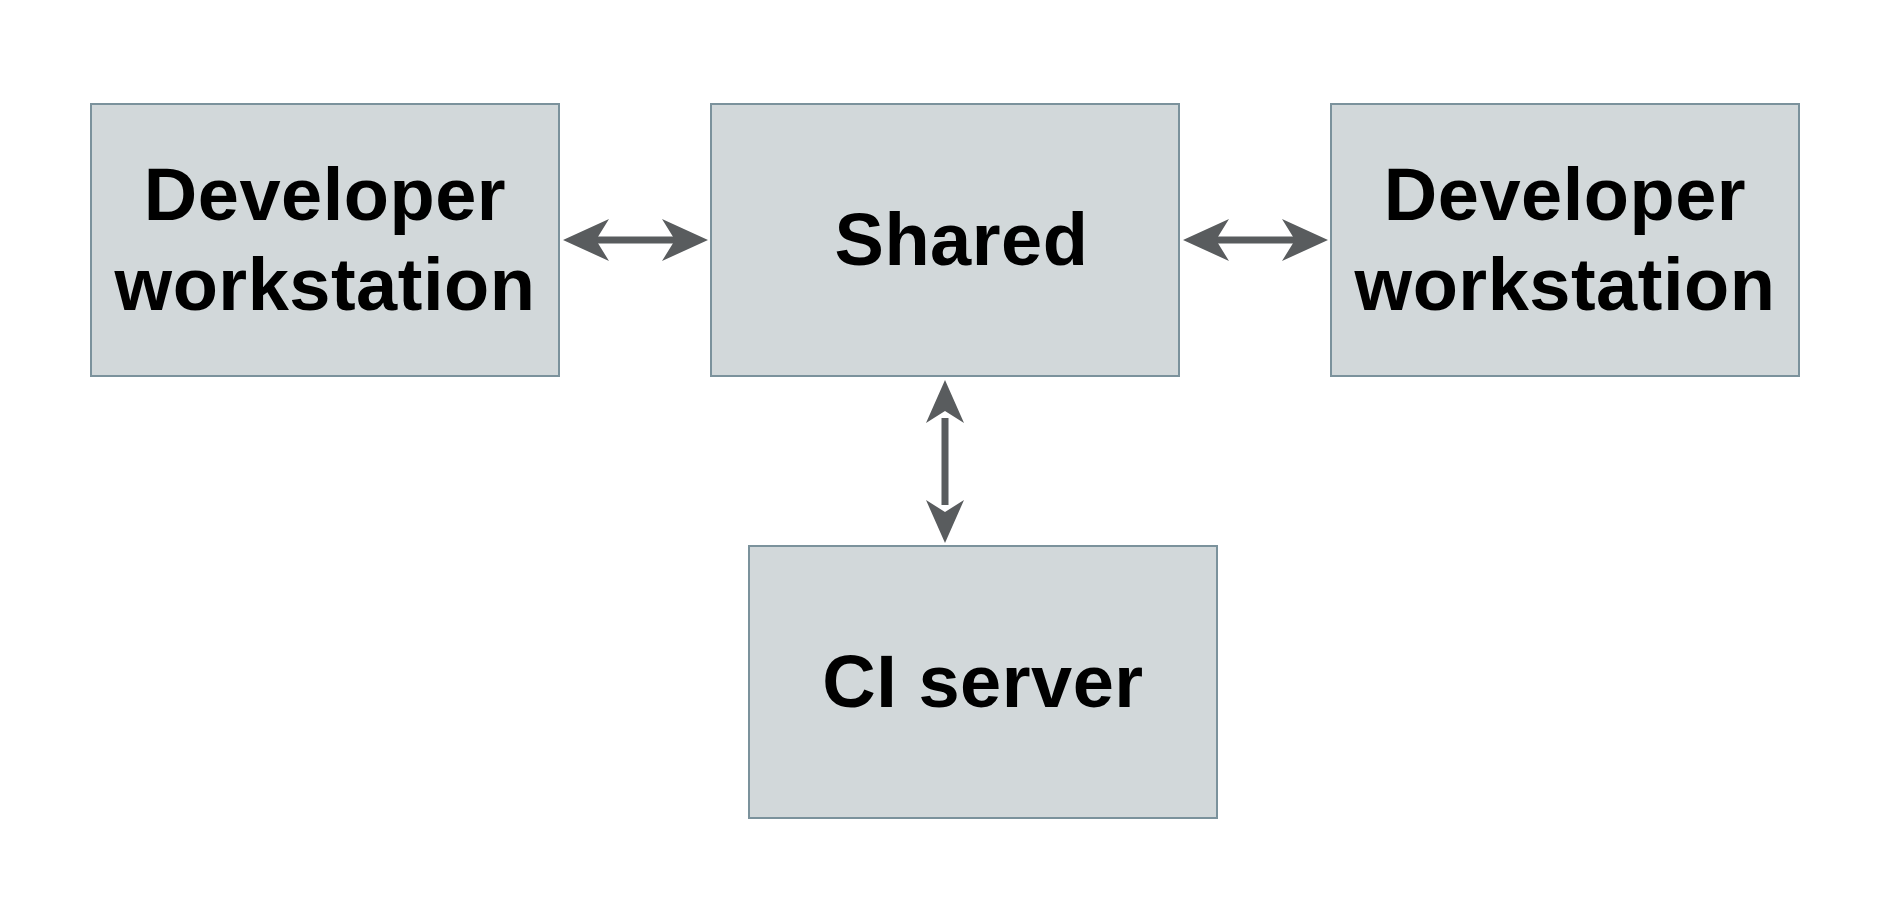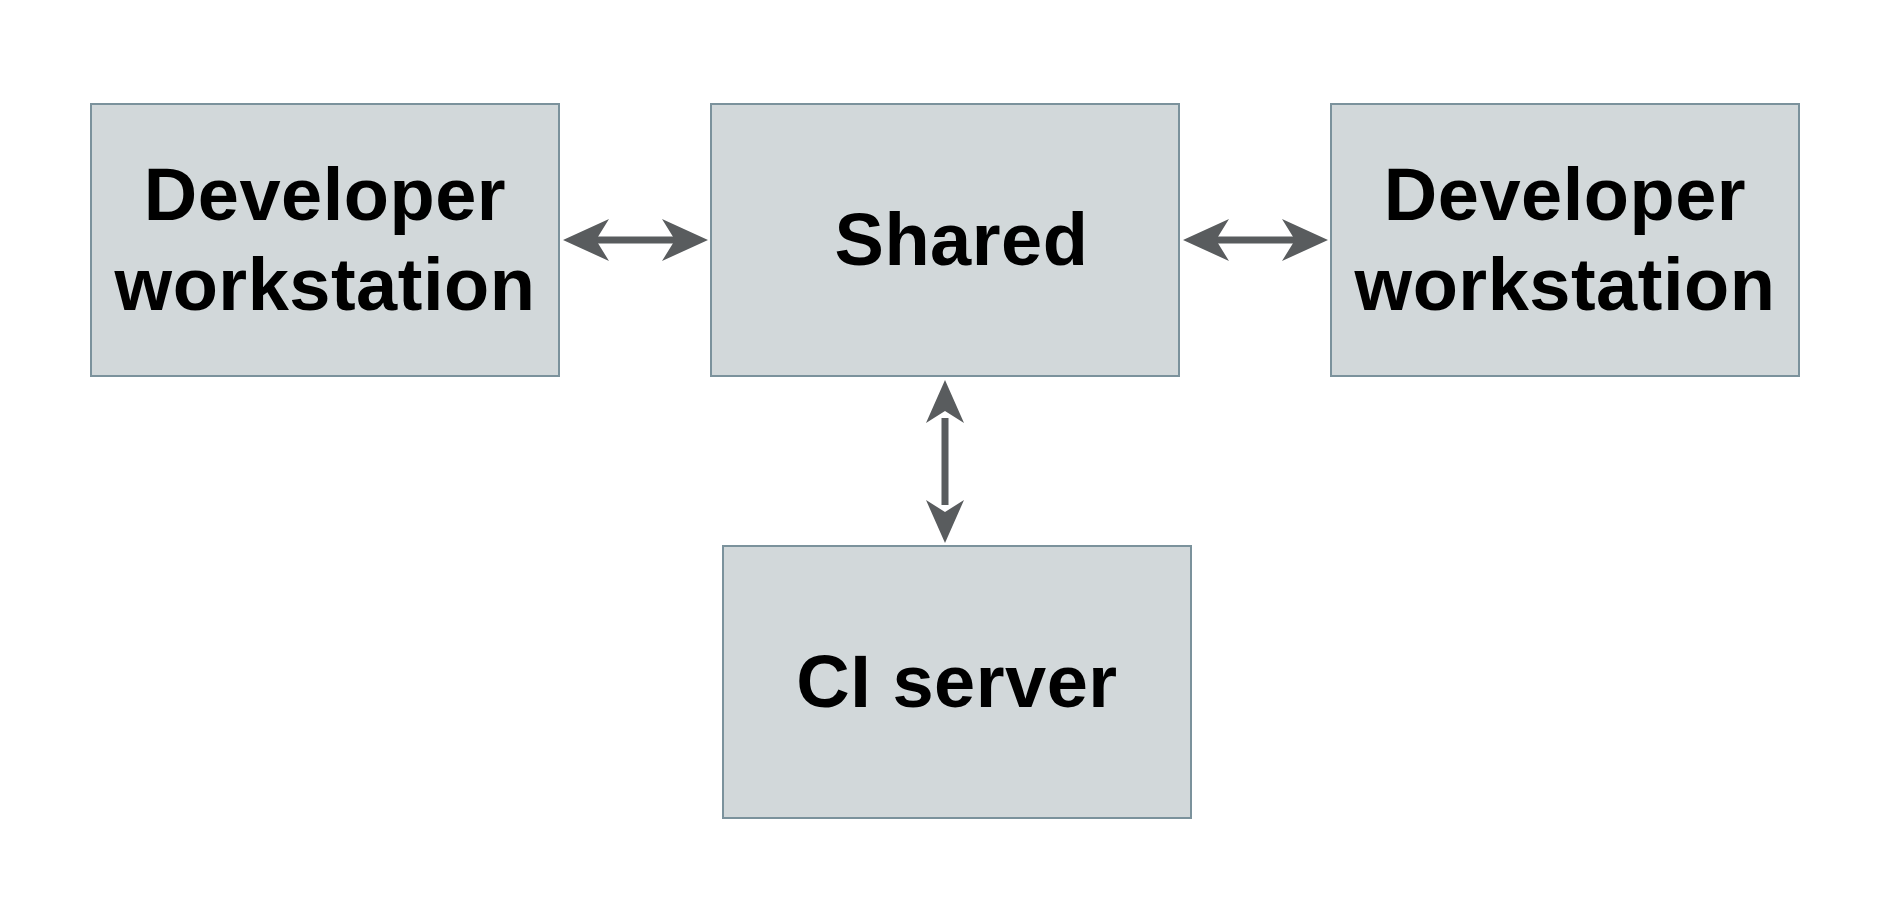--- a/index.html
+++ b/index.html
@@ -38,21 +38,21 @@
     text-align: center;
     font-size: 74px;
     line-height: 1.22;
     color: var(--text);
     letter-spacing: 0.5px;
   }
   .node-label .line { display: block; }
   #node-dev-left   { left: 90px;   top: 103px; }
   #node-cache      { left: 710px;  top: 103px; padding-left: 33px; }
   #node-dev-right  { left: 1330px; top: 103px; }
-  #node-ci         { left: 722px;  top: 545px; }
+  #node-ci         { left: 748px;  top: 545px; }
   .edges {
     position: absolute;
     left: 0; top: 0;
     width: 1900px;
     height: 922px;
     color: var(--arrow);
     pointer-events: none;
   }
 </style>
 </head>

